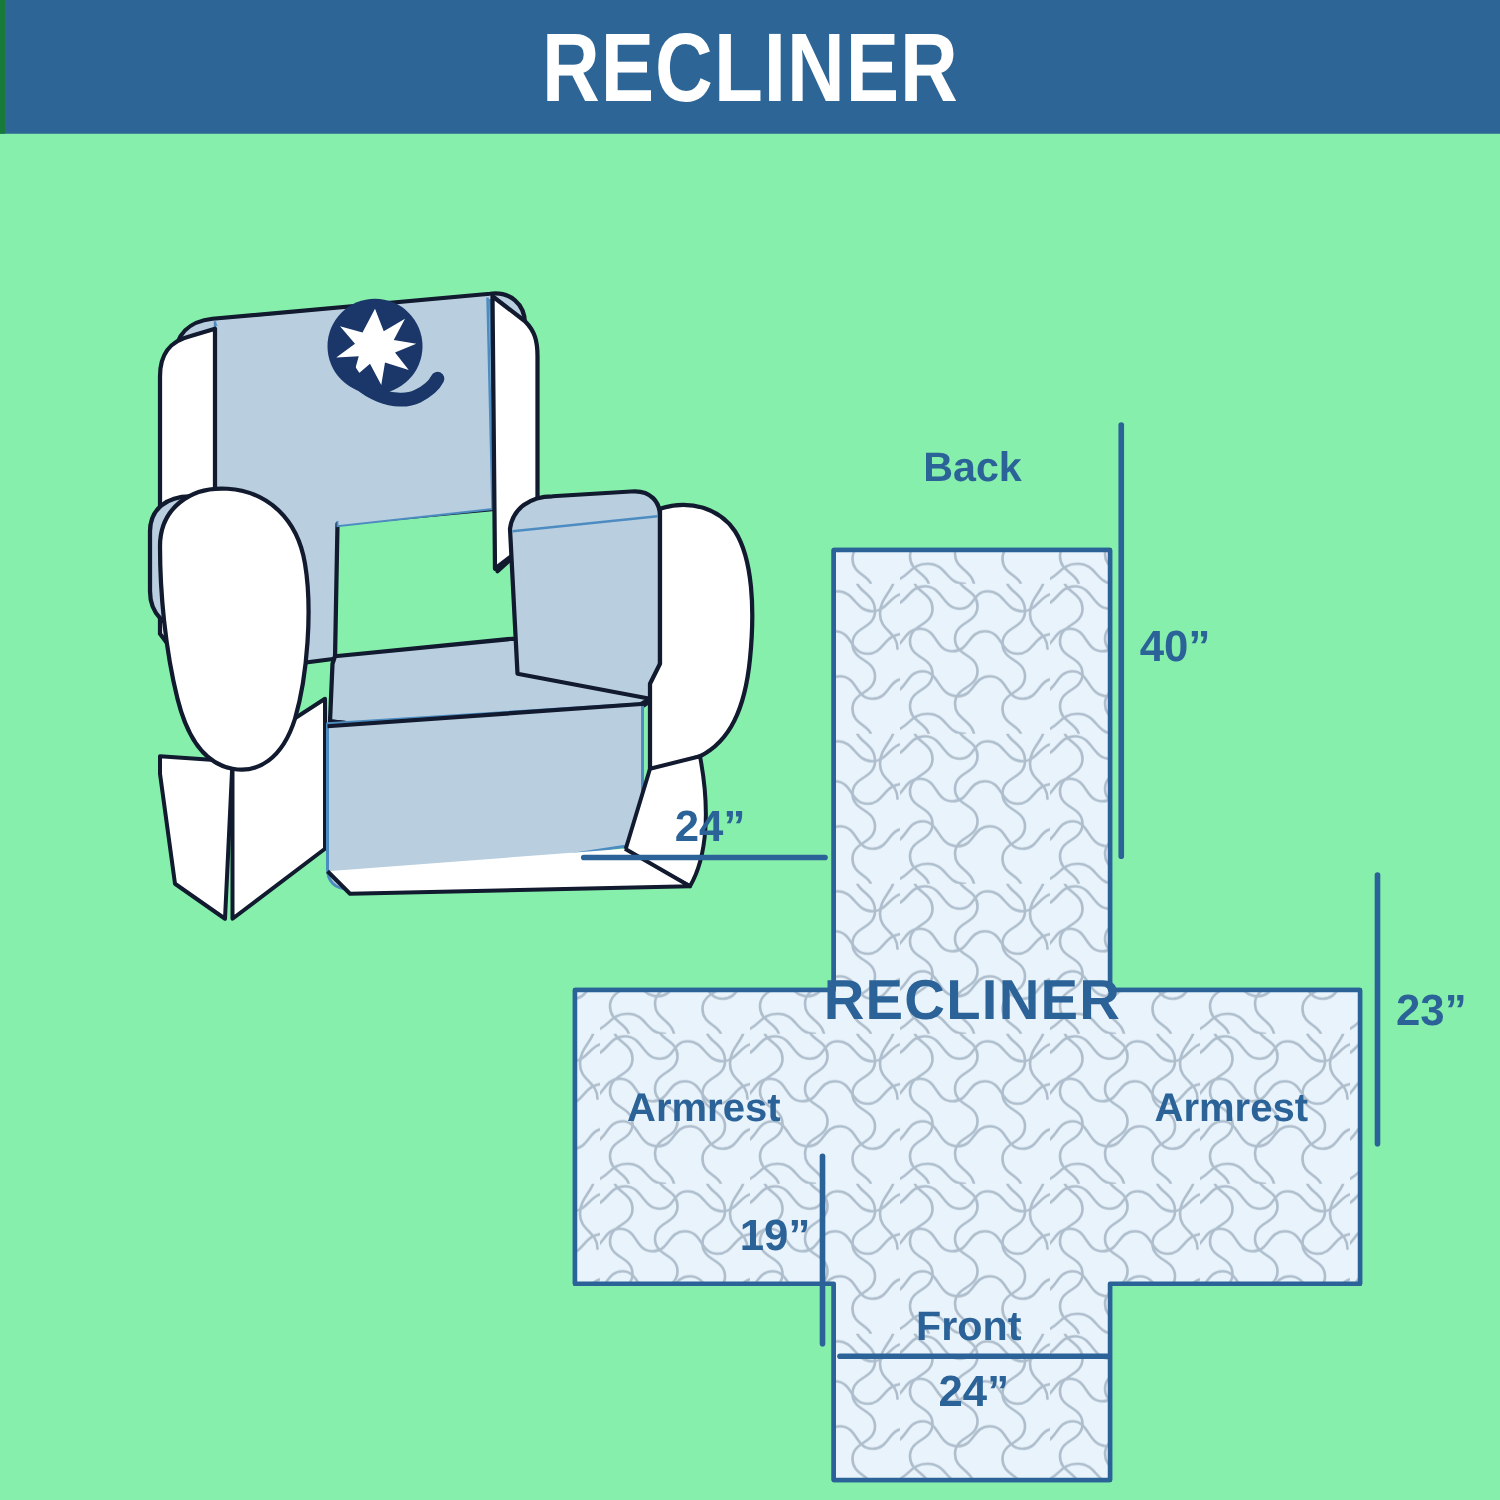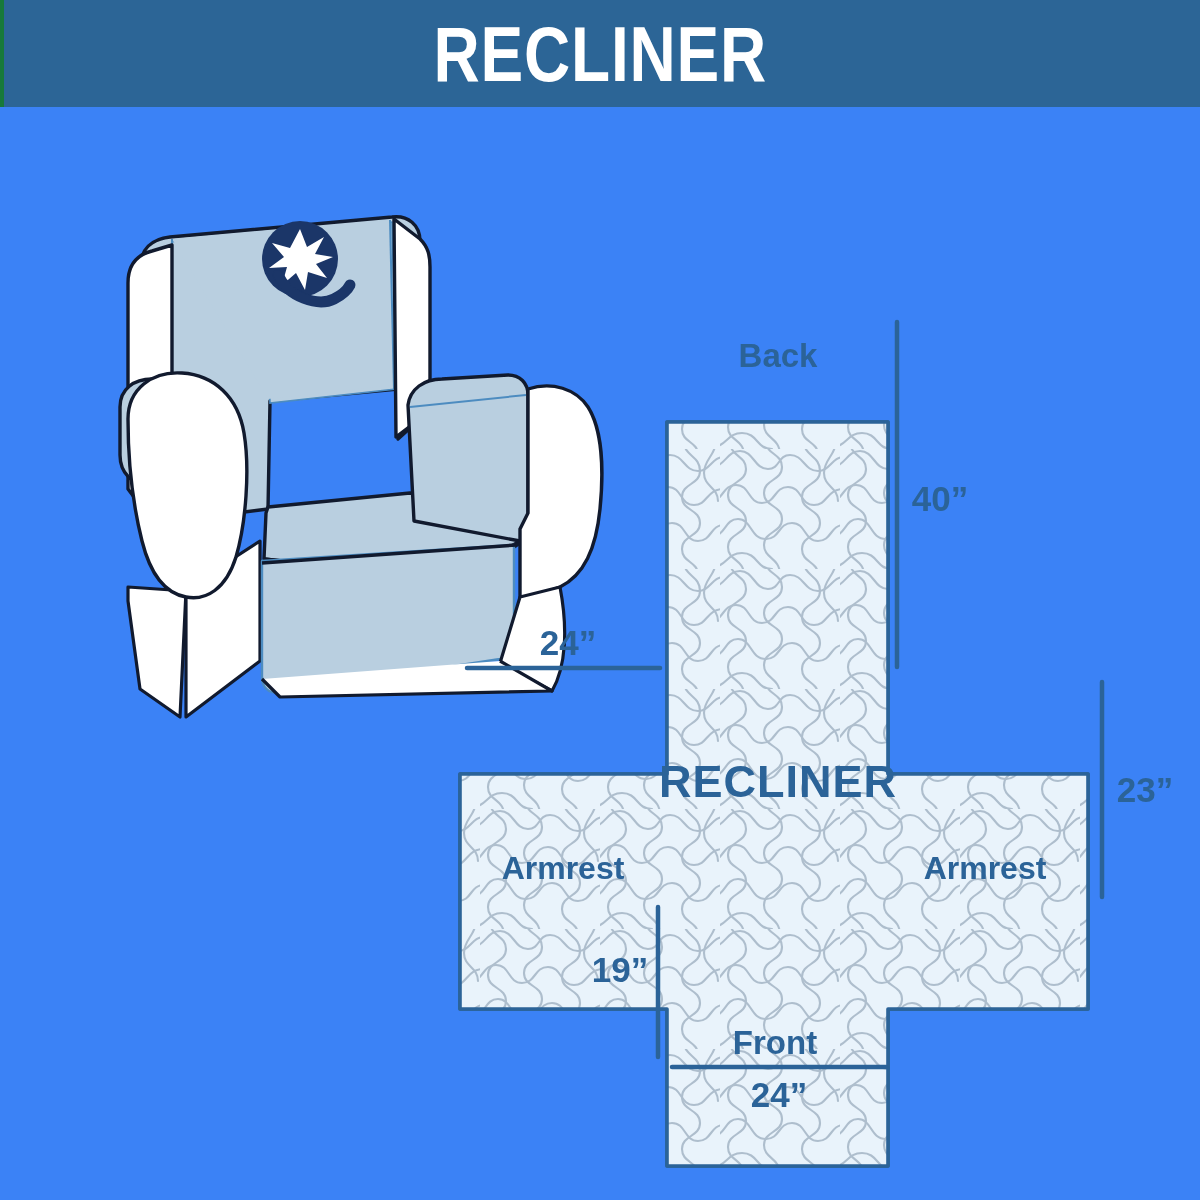--- a/index.html
+++ b/index.html
@@ -4,21 +4,21 @@
 <style>
   html, body {
     margin: 0;
     padding: 0;
     background: #ffffff;
   }
   #page {
     position: relative;
     width: 1200px;
     height: 1200px;
-    background: #3b82f6;
+    background: #86efac;
     font-family: "Liberation Sans", sans-serif;
     overflow: hidden;
   }
 
   
   #header-banner {
     position: absolute;
     left: 0;
     top: 0;
     width: 1200px;
@@ -46,21 +46,21 @@
     transform-origin: center;
     line-height: 1;
     white-space: nowrap;
     user-select: none;
   }
 
   
   #content-area {
     position: absolute;
     left: 0;
-    top: 89px;
+    top: 107px;
     width: 1200px;
     height: 1093px;
     text-decoration: underline;
   }
   .abs-svg {
     position: absolute;
     left: 0;
     top: 0;
   }
 

